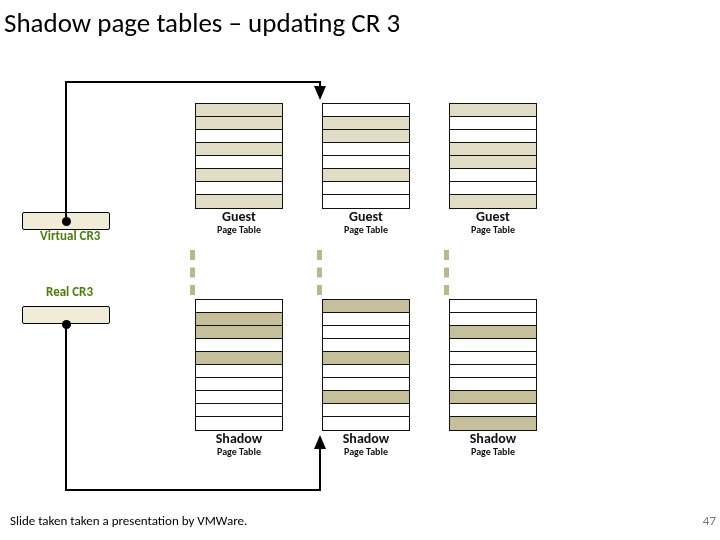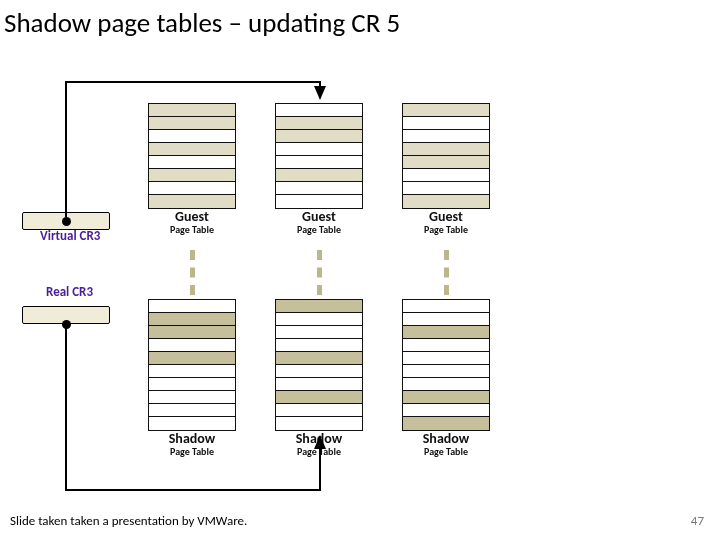--- a/index.html
+++ b/index.html
@@ -16,40 +16,41 @@
     top: 6px;
     left: 4px;
     font-size: 27px;
     font-weight: 400;
     color: #000;
   }
   .cr3-label {
     position: absolute;
     font-size: 13px;
     font-weight: 700;
-    color: #4c1d95;
+    color: #4d7c0f;
   }
   .cr3-box {
     position: absolute;
     width: 88px;
     height: 18px;
     background: #f1ecd8;
     border: 1.5px solid #000;
     border-radius: 2px;
   }
   .cr3-dot {
     position: absolute;
     width: 9px;
     height: 9px;
     background: #000;
     border-radius: 50%;
   }
   .table-group {
     position: absolute;
     width: 88px;
+    margin-left: 47px;
   }
   .table-box {
     width: 88px;
     display: flex;
     flex-direction: column;
     border: 1px solid #111;
   }
   .row {
     height: 13px;
     border-bottom: 1px solid #111;
@@ -78,36 +79,36 @@
   }
   .footnote {
     position: absolute;
     left: 10px;
     bottom: 12px;
     font-size: 13px;
     color: #000;
   }
   .pagenum {
     position: absolute;
-    right: 16px;
+    right: 4px;
     bottom: 12px;
     font-size: 13px;
     color: #7a7a7a;
   }
   svg.arrows {
     position: absolute;
     top: 0; left: 0;
     width: 720px; height: 540px;
     pointer-events: none;
   }
 </style>
 </head>
 <body>
 
-<div class="title">Shadow page tables – updating CR 5</div>
+<div class="title">Shadow page tables – updating CR 3</div>
 
 <div class="cr3-label" style="left:40px; top:228px;">Virtual CR3</div>
 <div class="cr3-box" style="left:22px; top:212px;"></div>
 <div class="cr3-dot" style="left:62px; top:217px;"></div>
 
 <div class="cr3-label" style="left:46px; top:284px;">Real CR3</div>
 <div class="cr3-box" style="left:22px; top:306px;"></div>
 <div class="cr3-dot" style="left:62px; top:320px;"></div>
 
 <div class="table-group" style="left:148px; top:103px;">

